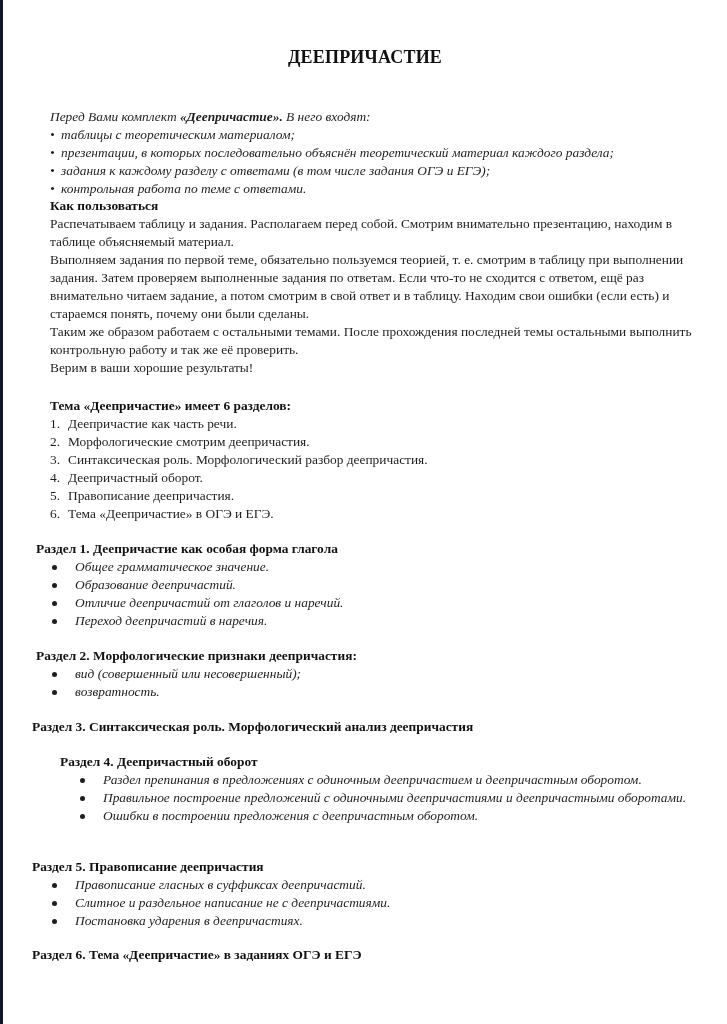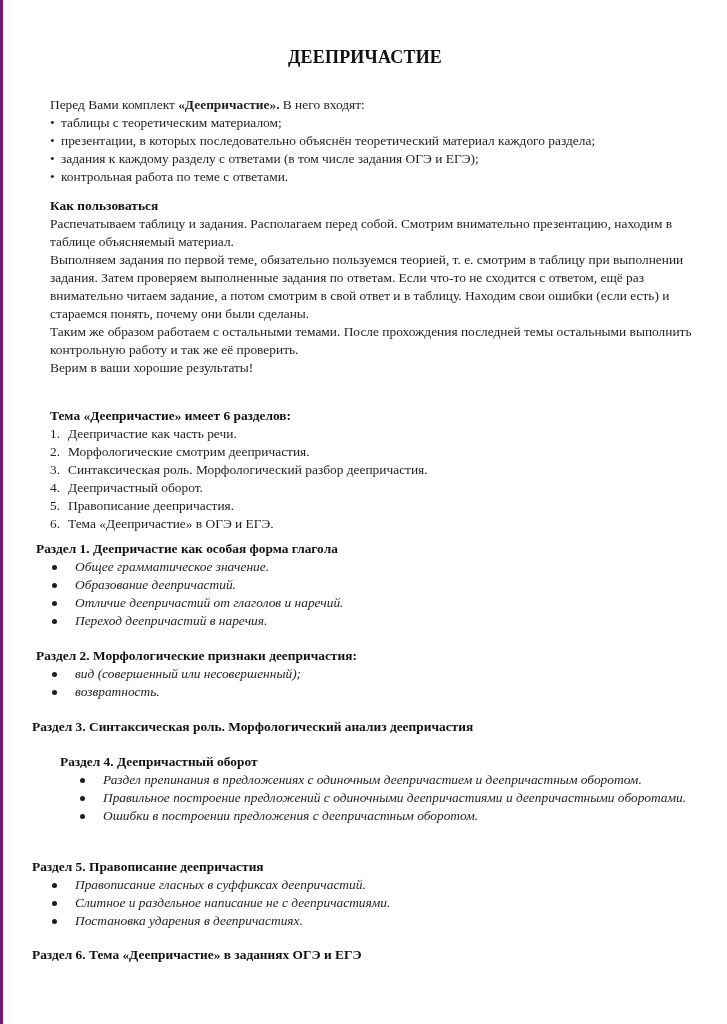--- a/index.html
+++ b/index.html
@@ -1,36 +1,36 @@
 <!DOCTYPE html>
 <html><head>
   <meta charset="utf-8">
   <style>
     html, body { margin: 0; padding: 0; background: #ffffff; }
     body { width: 727px; height: 1024px; overflow: hidden; position: relative; }
     .page {
       position: absolute; left: 0; top: 0; width: 727px; height: 1024px;
-      background: #fff; border-left: 3px solid #701a75; box-sizing: border-box;
+      background: #fff; border-left: 3px solid #0f172a; box-sizing: border-box;
       font-family: "Liberation Serif", "DejaVu Serif", serif;
       color: #1e1e1e; font-size: 13.4px; line-height: 18px;
     }
     .title {
       position: absolute; left: 0; right: 0; top: 48px; text-align: center;
       font-weight: bold; font-size: 18px; letter-spacing: 0.2px; color: #111;
     }
     .block { position: absolute; left: 47px; right: 30px; }
-    .intro { top: 96px; }
+    .intro { top: 108px; font-style: italic; }
     .intro p { margin: 0; }
     .dot-list { list-style: none; margin: 0; padding: 0; }
     .dot-list li { position: relative; padding-left: 11px; }
     .dot-list li::before { content: "•"; position: absolute; left: 0; top: 0; }
     .howto { top: 197px; }
     .heading { font-weight: bold; margin: 0; color: #111; }
     .howto p { margin: 0; }
-    .topics { top: 397px; margin-top: 10px; }
+    .topics { top: 397px; }
     .num-list { margin: 0; padding: 0; list-style: none; }
     .num-list li { display: flex; }
     .num-list .n { width: 18px; flex: none; }
     .section { position: absolute; left: 29px; right: 20px; }
     .section .heading { margin-left: 4px; }
     .s1 { top: 540px; }
     .s2 { top: 647px; }
     .s3 { top: 718px; }
     .s4 { top: 753px; margin-left: 28px; }
     .s5 { top: 858px; }

